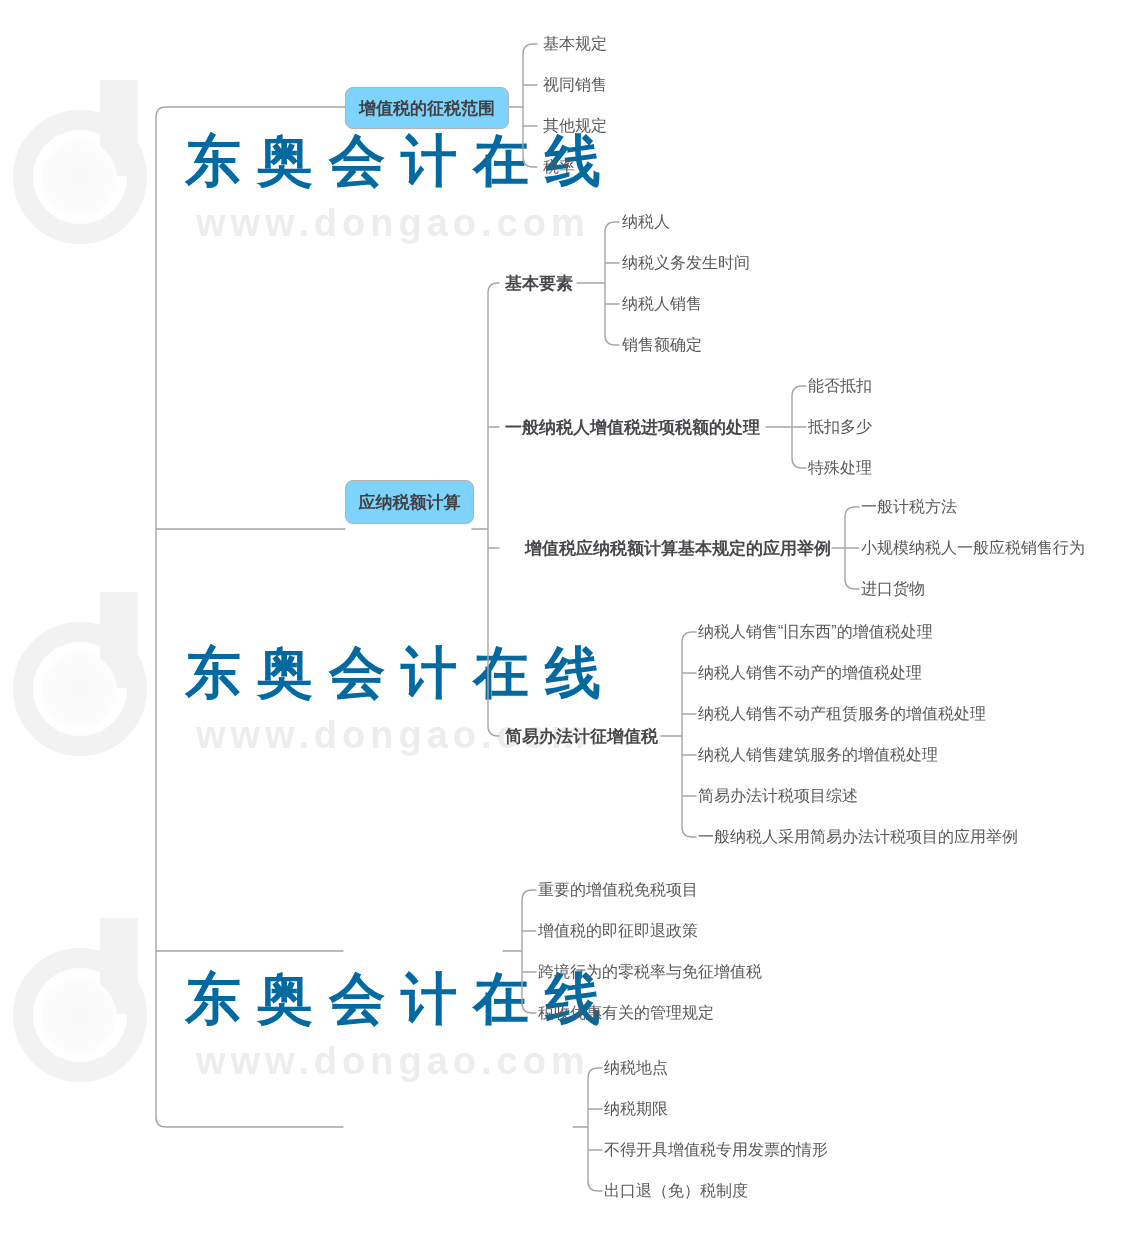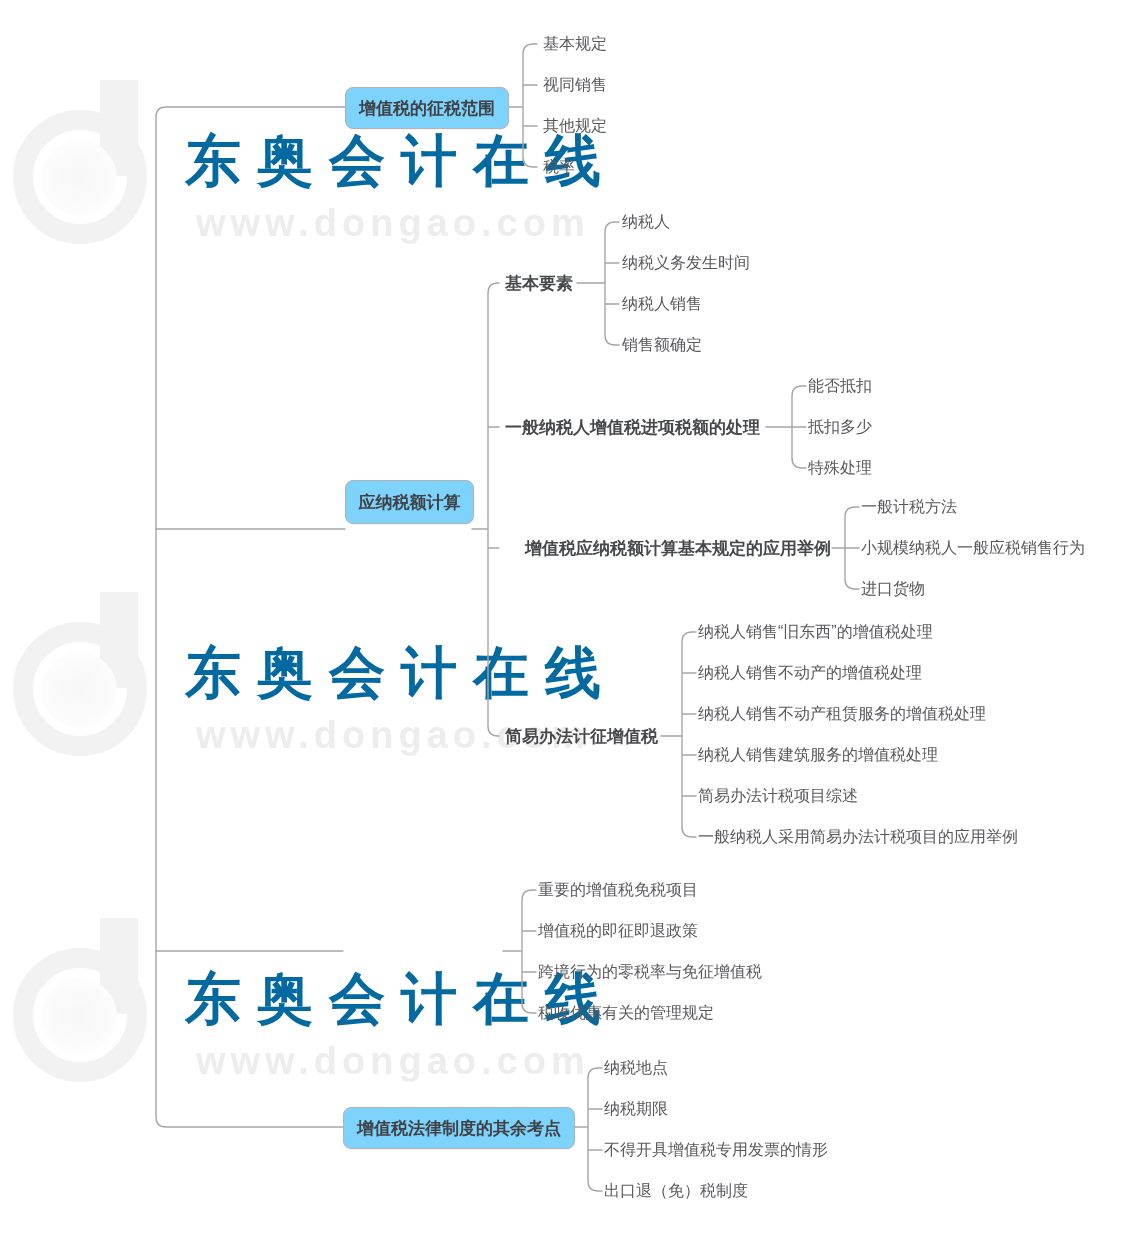--- a/index.html
+++ b/index.html
@@ -124,19 +124,18 @@
   <div class="leaf" style="left:698px; top:714px;">纳税人销售不动产租赁服务的增值税处理</div>
   <div class="leaf" style="left:698px; top:755px;">纳税人销售建筑服务的增值税处理</div>
   <div class="leaf" style="left:698px; top:796px;">简易办法计税项目综述</div>
   <div class="leaf" style="left:698px; top:837px;">一般纳税人采用简易办法计税项目的应用举例</div>
 
   <div class="leaf" style="left:538px; top:890px;">重要的增值税免税项目</div>
   <div class="leaf" style="left:538px; top:931px;">增值税的即征即退政策</div>
   <div class="leaf" style="left:538px; top:972px;">跨境行为的零税率与免征增值税</div>
   <div class="leaf" style="left:538px; top:1013px;">税收优惠有关的管理规定</div>
 
-  <div class="box" style="left:343px; top:1107px; width:230px; height:40px;">增值税法律制度的其余考点</div>
   <div class="leaf" style="left:604px; top:1068px;">纳税地点</div>
   <div class="leaf" style="left:604px; top:1109px;">纳税期限</div>
   <div class="leaf" style="left:604px; top:1150px;">不得开具增值税专用发票的情形</div>
   <div class="leaf" style="left:604px; top:1191px;">出口退（免）税制度</div>
 
 </div>
 
 </body></html>

